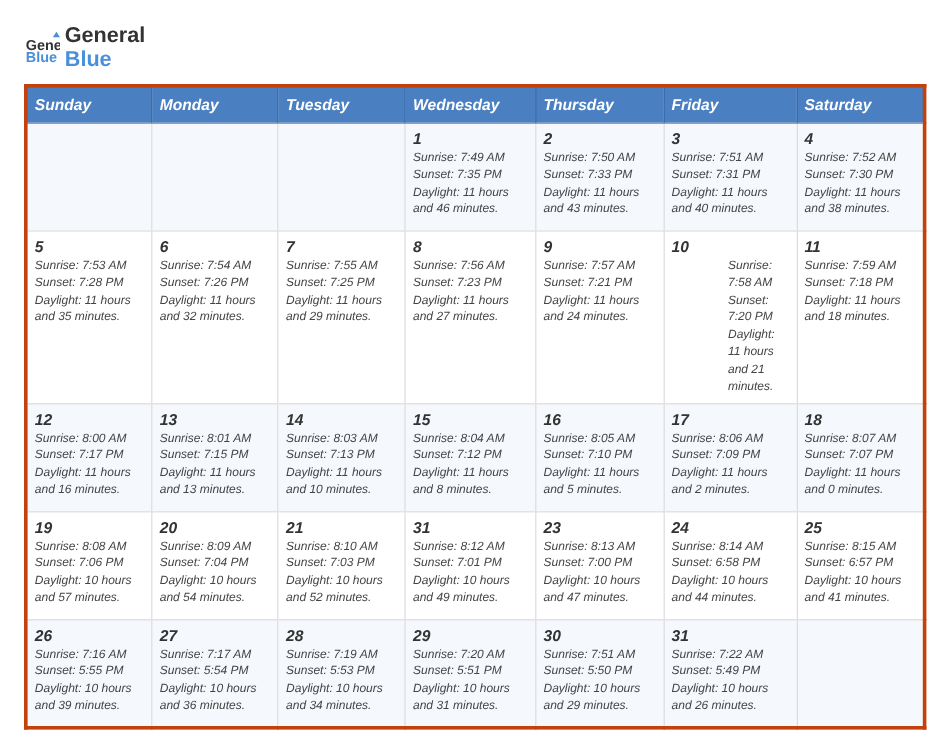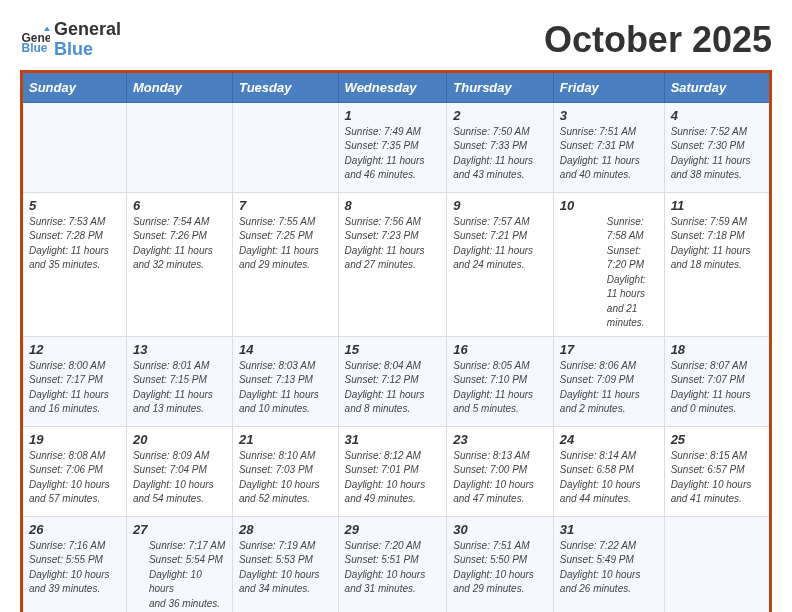--- a/index.html
+++ b/index.html
@@ -100,21 +100,20 @@
       <text x="2" y="22" font-size="16" font-weight="bold" fill="#333">General</text>
       <text x="2" y="36" font-size="16" font-weight="bold" fill="#4a90d9">Blue</text>
       <polygon points="32,8 40,8 36,2" fill="#4a90d9"></polygon>
     </svg>
     <div class="logo-text">
       <div>General</div>
       <div style="color:#4a90d9;">Blue</div>
     </div>
   </div>
   <div class="title-block">
-    <div class="month-title">October 2025</div>
   </div>
 </div>
 
 <table>
   <thead>
     <tr>
     <th>Sunday</th>
         <th>Monday</th>
         <th>Tuesday</th>
         <th>Wednesday</th>
@@ -313,21 +312,21 @@
       <tr>
         <td>
           <span class="day-number">26</span>
           <div class="day-info" style="white-space: pre-line;">Sunrise: 7:16 AM
 Sunset: 5:55 PM
 Daylight: 10 hours
 and 39 minutes.</div>
         </td>
         <td>
           <span class="day-number">27</span>
-          <div class="day-info" style="white-space: pre-line; margin-left: 16px;">Sunrise: 7:17 AM
+          <div class="day-info" style="white-space: pre-line;">Sunrise: 7:17 AM
 Sunset: 5:54 PM
 Daylight: 10 hours
 and 36 minutes.</div>
         </td>
         <td>
           <span class="day-number">28</span>
           <div class="day-info" style="white-space: pre-line;">Sunrise: 7:19 AM
 Sunset: 5:53 PM
 Daylight: 10 hours
 and 34 minutes.</div>

